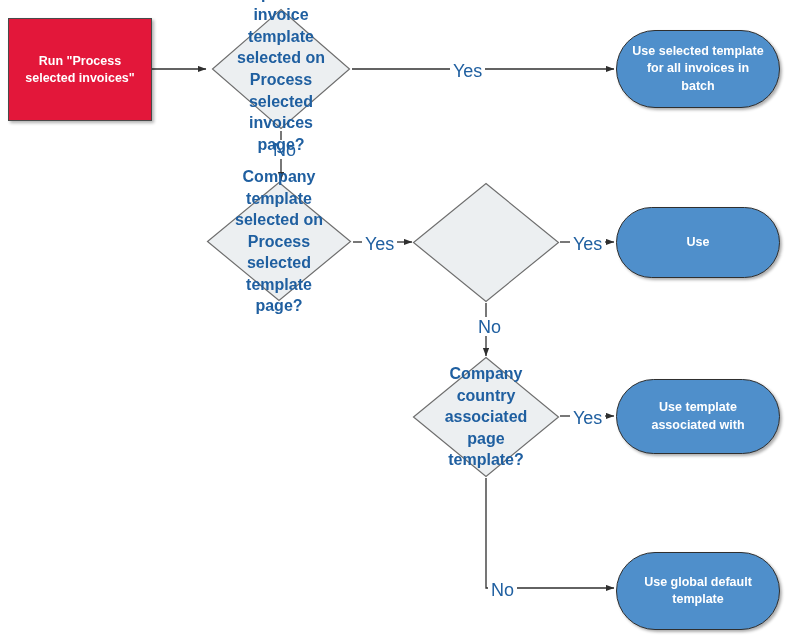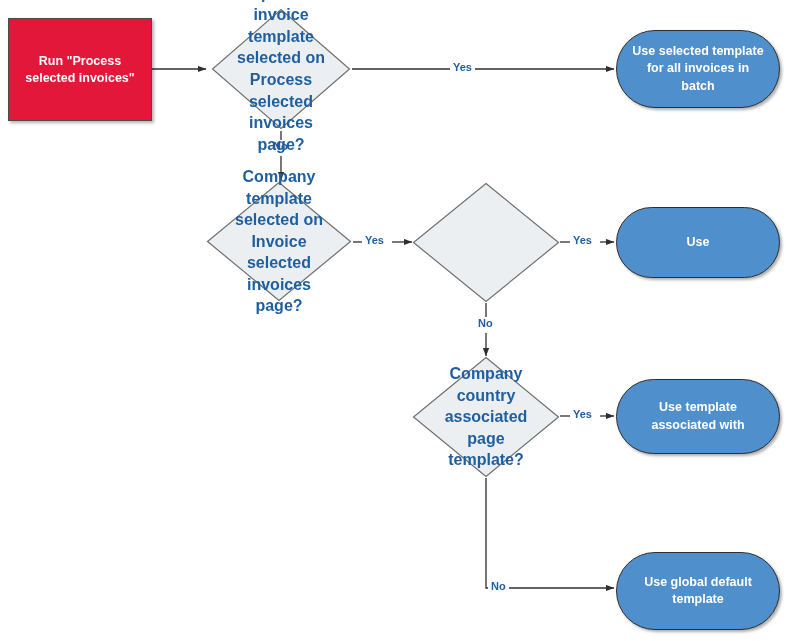--- a/index.html
+++ b/index.html
@@ -77,22 +77,22 @@
     font-size: 16px;
     line-height: 1.35;
     width: 64%;
     text-align: center;
   }
 
   
   .edge-label {
     position: absolute;
     color: #1F5FA0;
-    font-size: 11px;
-    font-weight: bold;
+    font-size: 18px;
+    font-weight: normal;
     background: #ffffff;
     padding: 0 3px;
     white-space: nowrap;
     line-height: 1;
   }
 </style>
 </head>
 <body>
 
 <div id="canvas">
@@ -144,21 +144,21 @@
     <svg class="dia" viewBox="0 0 140 122" preserveAspectRatio="none">
       <polygon points="70,1.5 138.5,61 70,120.5 1.5,61" fill="#ECEFF1" stroke="#6E6E6E" stroke-width="1.2"></polygon>
     </svg>
     <span class="label">Specific invoice template selected on Process selected invoices page?</span>
   </div>
 
   <div class="node node-dec" style="left:206px; top:181px; width:146px; height:121px;">
     <svg class="dia" viewBox="0 0 146 121" preserveAspectRatio="none">
       <polygon points="73,1.5 144.5,60.5 73,119.5 1.5,60.5" fill="#ECEFF1" stroke="#6E6E6E" stroke-width="1.2"></polygon>
     </svg>
-    <span class="label">Company template selected on Invoice selected invoices page?</span>
+    <span class="label">Company template selected on Process selected template page?</span>
   </div>
 
   <div class="node node-dec" style="left:412px; top:182px; width:148px; height:121px;">
     <svg class="dia" viewBox="0 0 148 121" preserveAspectRatio="none">
       <polygon points="74,1.5 146.5,60.5 74,119.5 1.5,60.5" fill="#ECEFF1" stroke="#6E6E6E" stroke-width="1.2"></polygon>
     </svg>
   </div>
 
   <div class="node node-dec" style="left:412px; top:356px; width:148px; height:122px;">
     <svg class="dia" viewBox="0 0 148 122" preserveAspectRatio="none">

